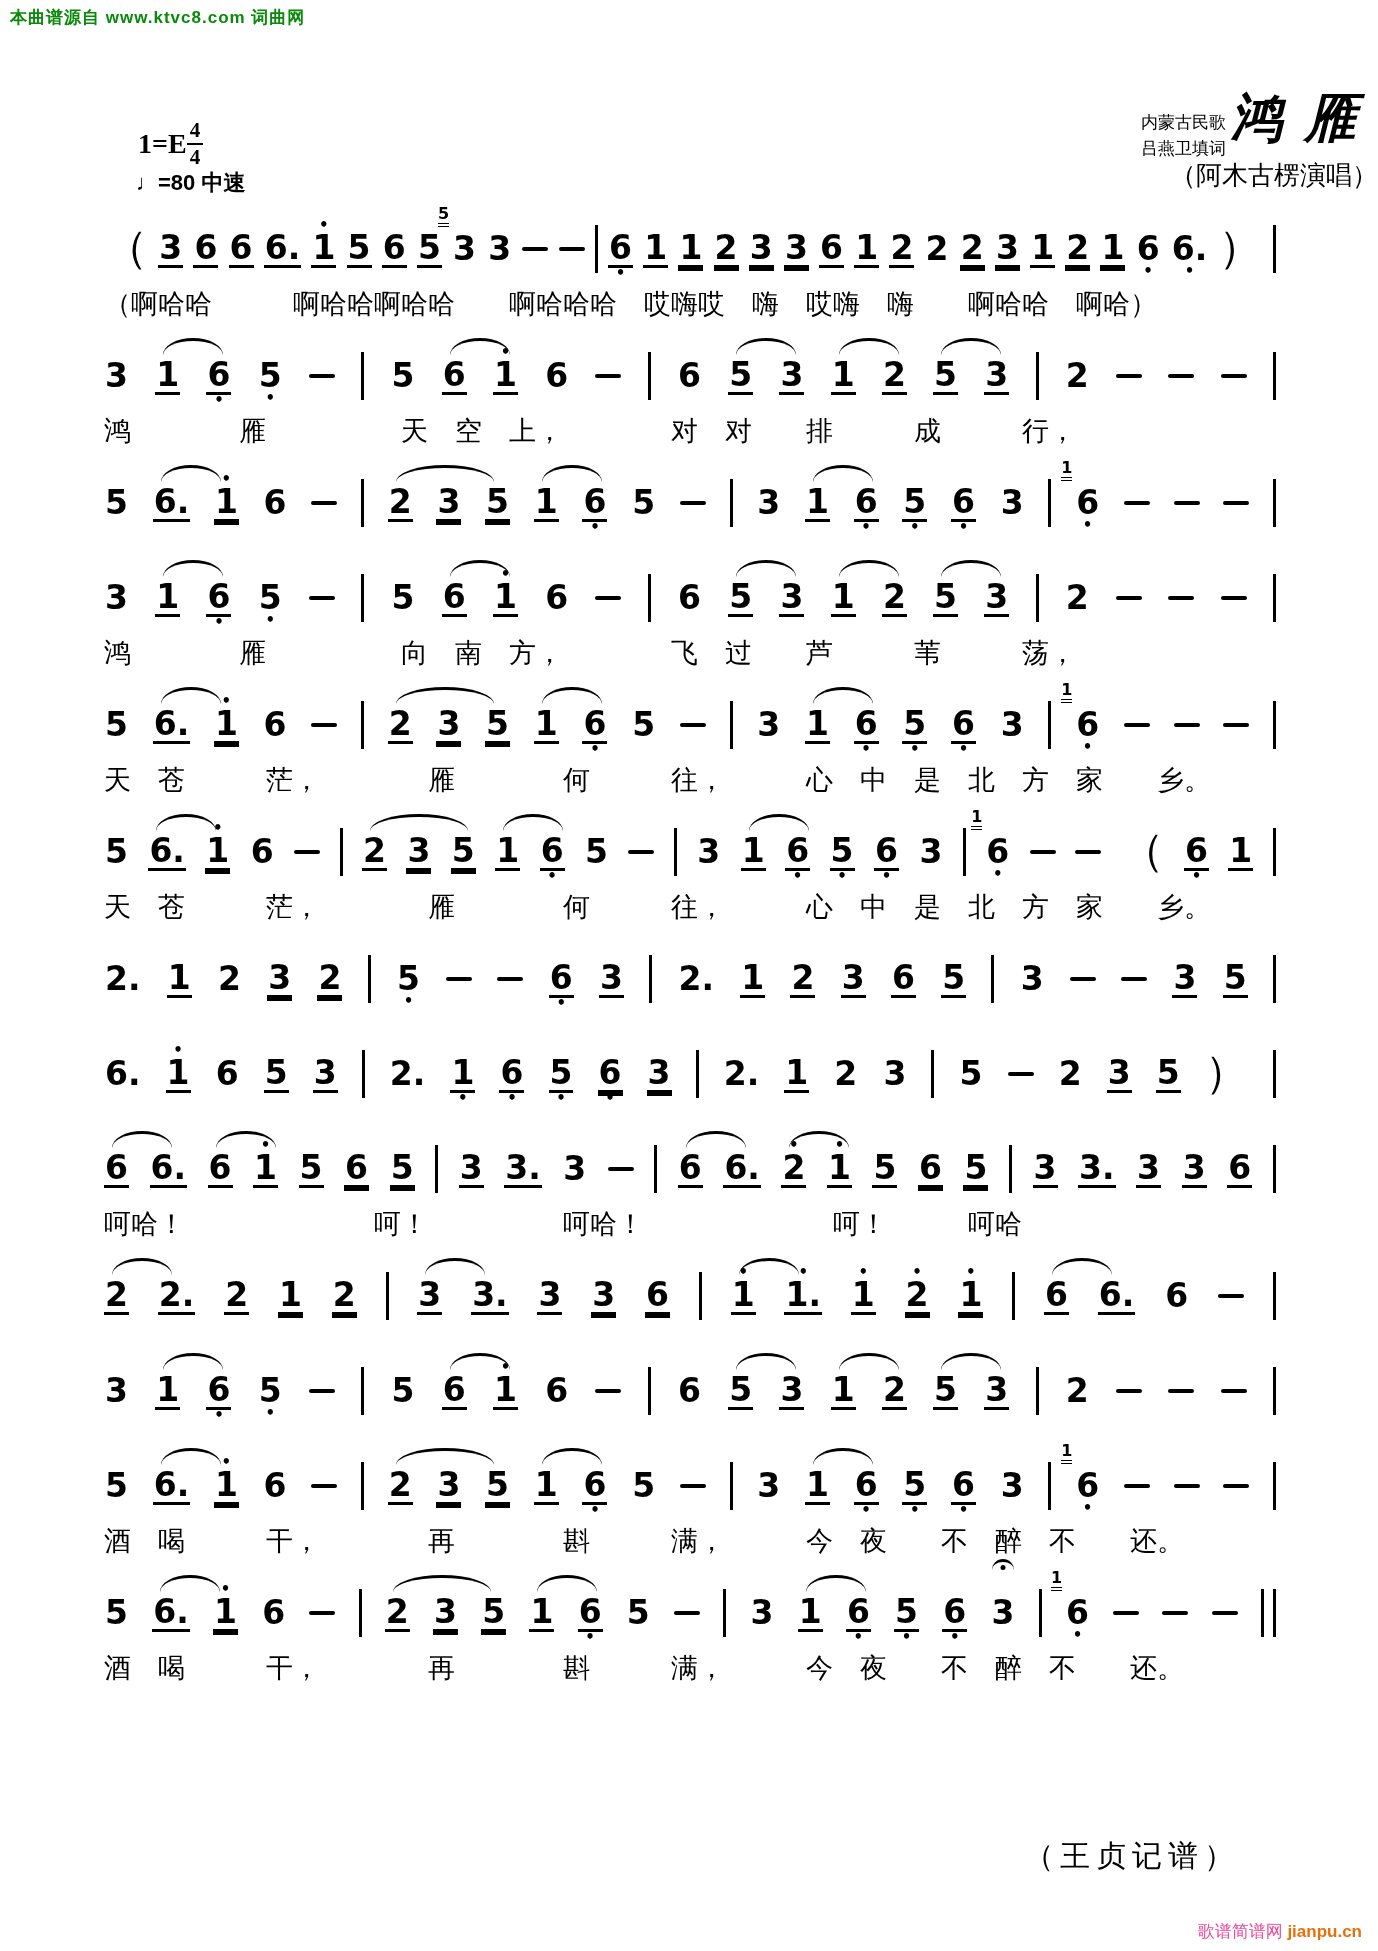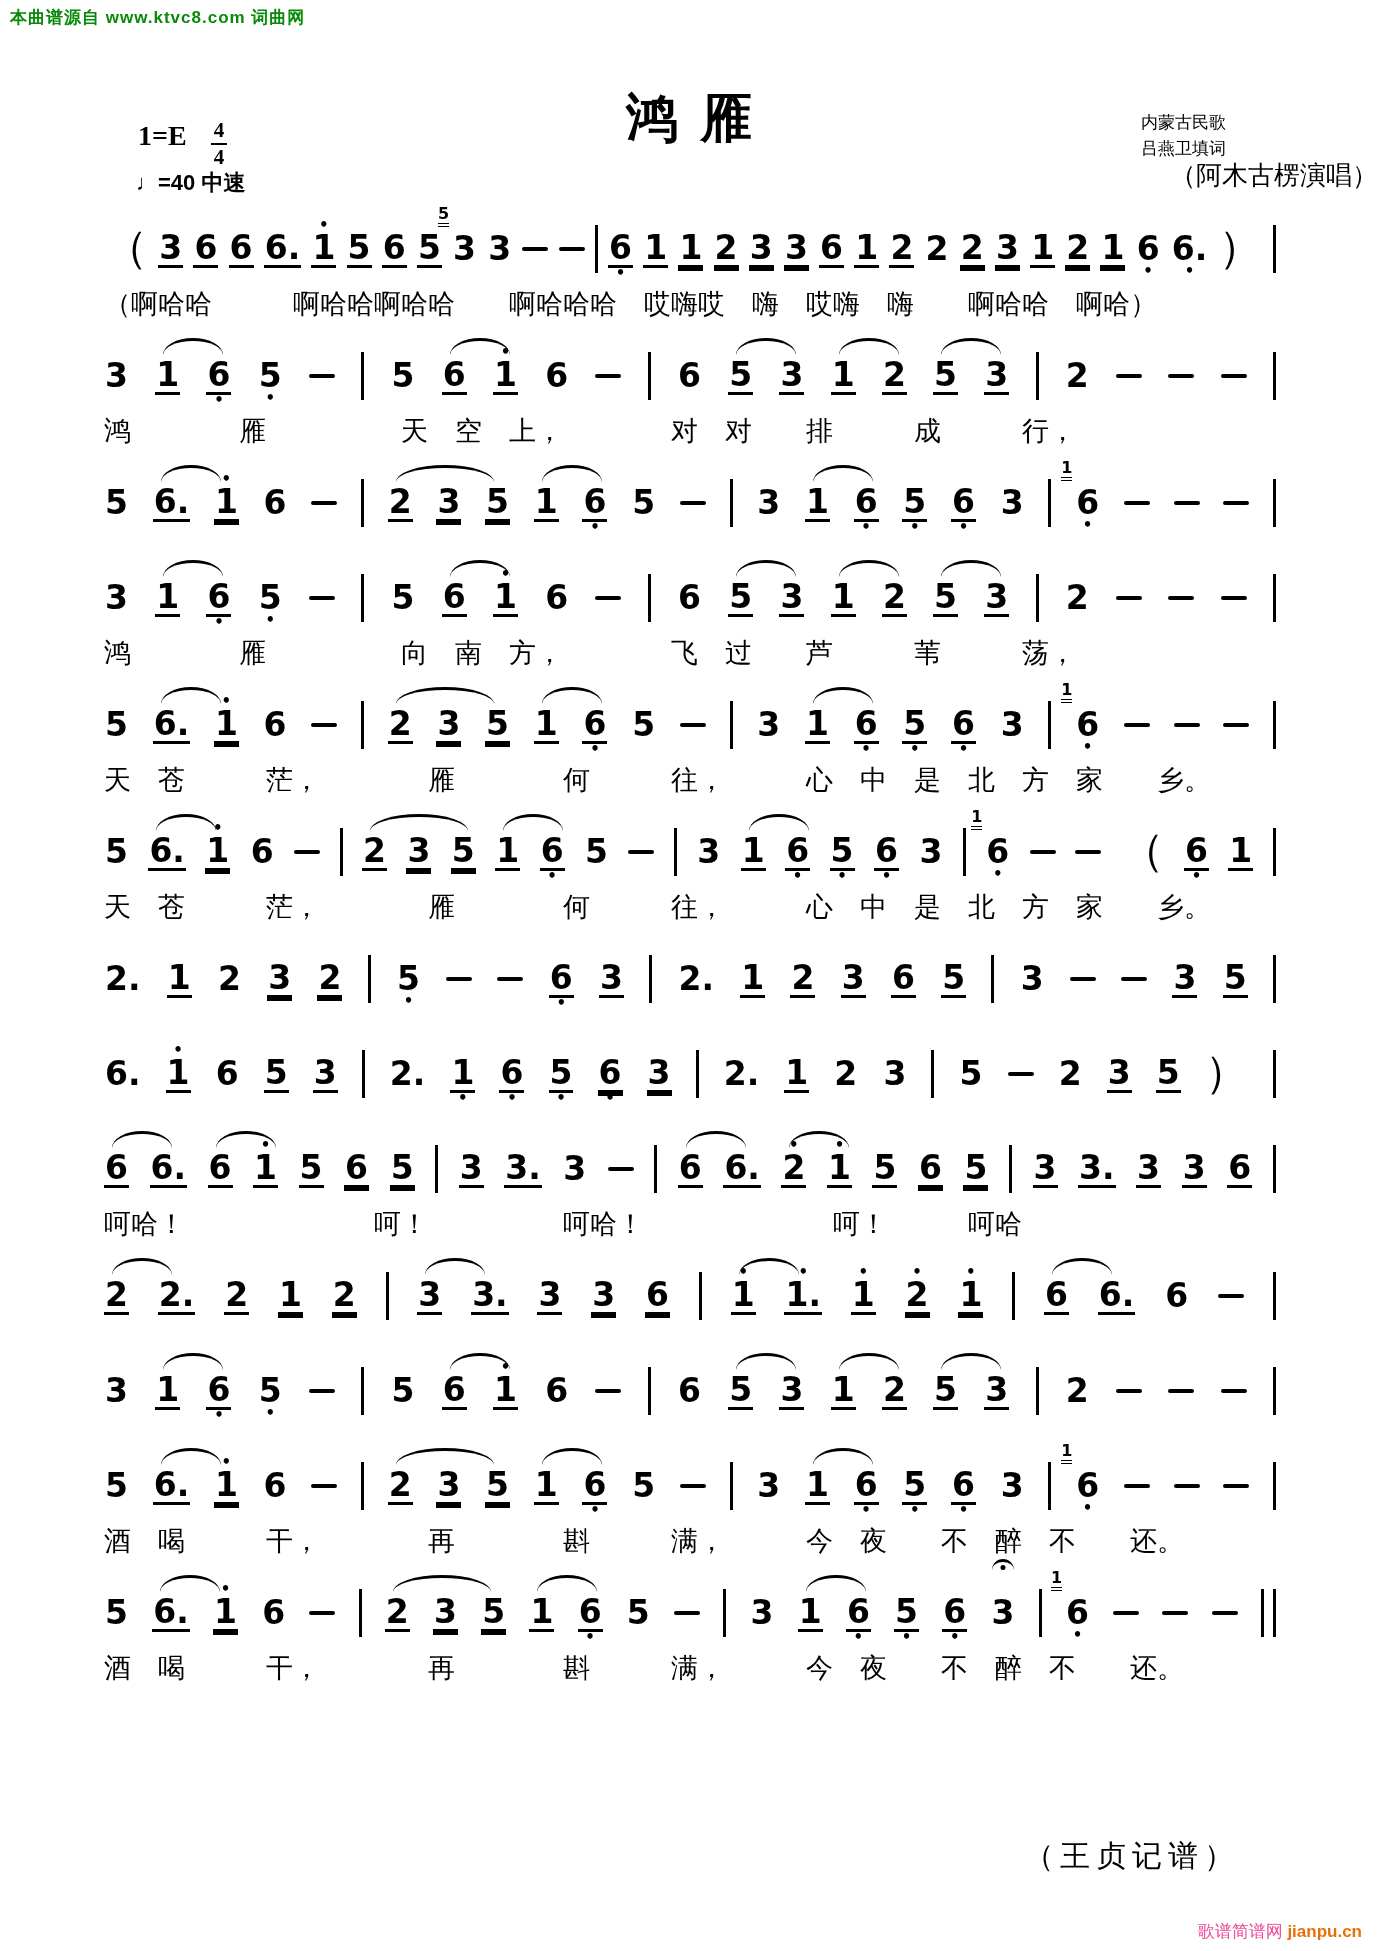--- a/index.html
+++ b/index.html
@@ -1,24 +1,24 @@
 <!DOCTYPE html>
 <html><head>
 <meta charset="utf-8">
 <style>
   html,body{margin:0;padding:0;}
   body{width:1378px;height:1951px;background:#fff;color:#000;position:relative;
        font-family:"Liberation Sans",sans-serif;overflow:hidden;}
   .wm-top{position:absolute;top:6px;left:10px;font-size:17px;font-weight:bold;
           color:#0a8a0a;letter-spacing:1px;}
-  .title{position:absolute;top:84px;left:0;width:100%;text-align:center;
+  .title{position:absolute;top:84px;left:0;width:100%;text-align:right;
          font-size:52px;font-weight:bold;letter-spacing:22px;text-indent:22px;
-         font-family:"Liberation Serif",serif;}
+         font-family:"Liberation Serif",serif;font-style:italic;}
   .subtitle{position:absolute;top:158px;left:0;width:100%;text-align:right;font-size:26px;}
-  .keyblock{position:absolute;left:138px;top:120px;display:flex;gap:24px;
+  .keyblock{position:absolute;left:138px;top:120px;display:flex;align-items:center;gap:0;
             font-size:28px;font-weight:bold;font-family:"Liberation Serif",serif;}
   .meter{display:inline-flex;flex-direction:column;align-items:center;font-size:21px;line-height:1;}
   .meter .num{border-bottom:2px solid #000;padding:0 3px 2px;margin-bottom:2px;}
   .tempo{position:absolute;left:136px;top:168px;font-size:22px;font-weight:bold;}
   .credits{position:absolute;right:152px;top:110px;font-size:17px;line-height:1.55;}
   .score{position:absolute;left:104px;top:206px;width:1172px;}
   .system{margin-bottom:9px;}
   .notes-row{display:flex;justify-content:space-between;align-items:center;height:86px;}
   .lyrics-row{font-size:27px;line-height:36px;height:38px;white-space:nowrap;
               font-family:"Liberation Serif",serif;margin-top:-6px;}
@@ -56,21 +56,21 @@
 <div class="title">鸿雁</div>
 <div class="subtitle">（阿木古楞演唱）</div>
 
 <div class="keyblock">
   <span>1=E</span>
   <span class="meter">
     <span class="num">4</span>
     <span class="den">4</span>
   </span>
 </div>
-<div class="tempo">♩=40 中速</div>
+<div class="tempo">♩=80 中速</div>
 
 <div class="credits">
   <div>内蒙古民歌</div>
   <div>吕燕卫填词</div>
 </div>
 
 <div class="score">
     <div class="system">
       <div class="notes-row">
         <span class="tok par">（</span>

